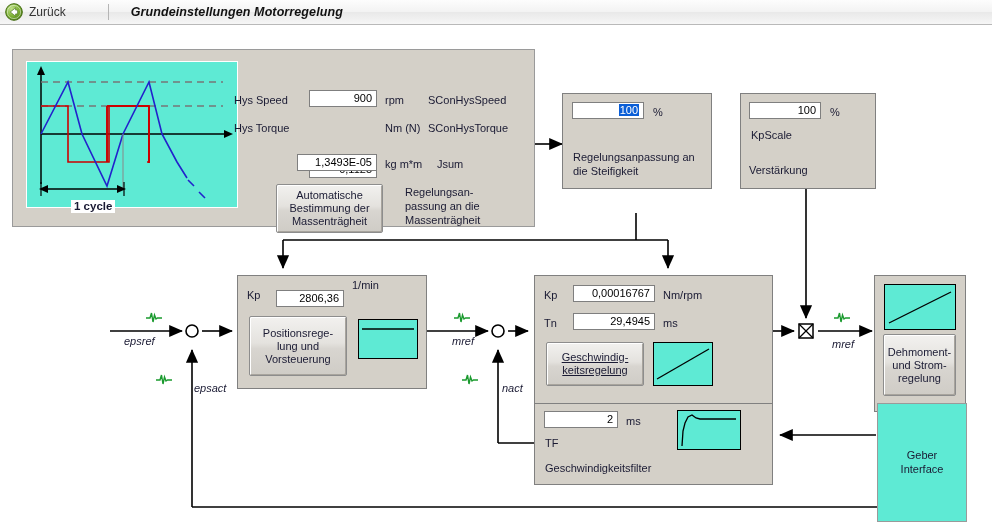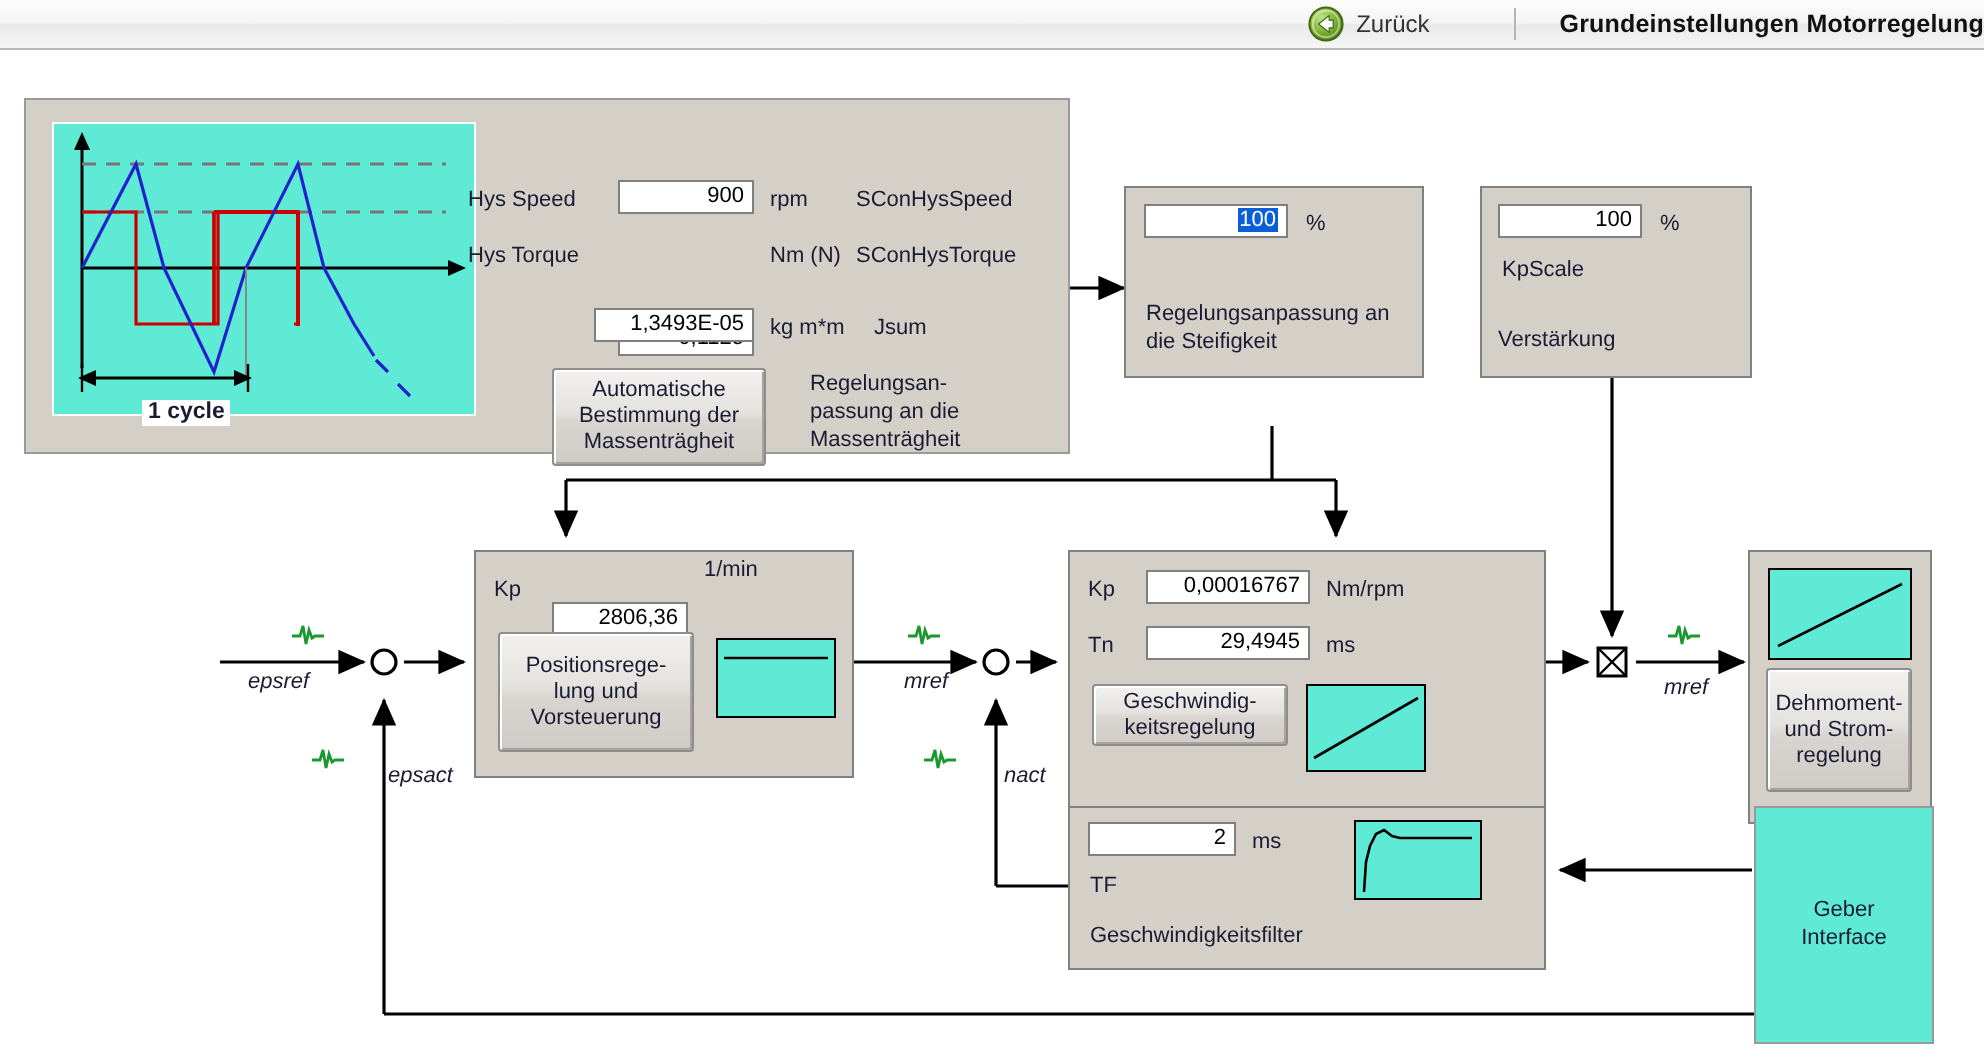--- a/index.html
+++ b/index.html
@@ -8,28 +8,28 @@
     background:#ffffff;
     font-family:"Liberation Sans","DejaVu Sans",sans-serif;
     font-size:11px;color:#1a1a33;
     overflow:hidden;position:relative;
   }
   
   .titlebar{
     position:absolute;left:0;top:0;width:992px;height:24px;
     background:linear-gradient(to bottom,#fdfdfd 0%,#f3f3f3 48%,#e9e9e9 52%,#f6f6f6 100%);
     border-bottom:1px solid #b9b9b9;
-    display:flex;align-items:center;justify-content:flex-end;
+    display:flex;align-items:center;
   }
   .back-btn{display:flex;align-items:center;gap:6px;padding-left:5px;height:100%;cursor:default;}
   .back-icon{width:18px;height:18px;flex:0 0 18px;}
   .back-label{font-size:12px;color:#333;}
   .tb-sep{width:1px;height:16px;background:#b5b5b5;margin-left:42px;}
   .tb-title{
-    margin-left:22px;font-weight:bold;font-size:12.5px;color:#111;
+    margin-left:22px;font-style:italic;font-weight:bold;font-size:12.5px;color:#111;
     letter-spacing:0.1px;
   }
   
   .canvas{position:absolute;left:0;top:25px;width:992px;height:505px;}
   .abs{position:absolute;}
   
   .panel{
     position:absolute;background:#d4d0c8;border:1px solid #9a9a9a;
   }
   .panel-flat{
@@ -236,42 +236,42 @@
 
   <div class="panel-flat" style="left:740px;top:68px;width:134px;height:94px;">
     <div class="field" style="left:8px;top:8px;width:72px;height:17px;">100</div>
     <div class="lbl" style="left:89px;top:12px;">%</div>
     <div class="lbl" style="left:10px;top:35px;">KpScale</div>
     <div class="lbl" style="left:8px;top:70px;">Verstärkung</div>
   </div>
 
   <div class="panel-flat" style="left:237px;top:250px;width:188px;height:112px;">
     <div class="lbl" style="left:9px;top:13px;">Kp</div>
-    <div class="field" style="left:38px;top:25px;width:68px;height:17px;">2806,36</div>
+    <div class="field" style="left:38px;top:14px;width:68px;height:17px;">2806,36</div>
     <div class="lbl" style="left:114px;top:3px;text-align:center;">1/min</div>
     <div class="btn" style="left:11px;top:40px;width:98px;height:60px;white-space:pre-line;">Positionsrege-
 lung und
 Vorsteuerung</div>
     <div class="whitebox" style="left:120px;top:43px;width:58px;height:38px;">
       <svg width="58" height="38" viewBox="0 0 58 38">
           <line x1="3" y1="9" x2="55" y2="9" stroke="#000" stroke-width="1.3"></line>
         </svg>
     </div>
   </div>
 
   <div class="panel-flat" style="left:534px;top:250px;width:237px;height:134px;">
     <div class="lbl" style="left:9px;top:13px;">Kp</div>
     <div class="field" style="left:38px;top:9px;width:82px;height:17px;">0,00016767</div>
     <div class="lbl" style="left:128px;top:13px;">Nm/rpm</div>
 
     <div class="lbl" style="left:9px;top:41px;">Tn</div>
     <div class="field" style="left:38px;top:37px;width:82px;height:17px;">29,4945</div>
     <div class="lbl" style="left:128px;top:41px;">ms</div>
 
-    <div class="btn" style="left:11px;top:66px;width:98px;height:31px;white-space:pre-line;">Geschwindig-
+    <div class="btn" style="left:11px;top:66px;width:98px;height:44px;white-space:pre-line;text-decoration:underline;">Geschwindig-
 keitsregelung</div>
     <div class="whitebox" style="left:118px;top:66px;width:58px;height:42px;">
       <svg width="58" height="42" viewBox="0 0 58 42">
           <line x1="3" y1="36" x2="55" y2="6" stroke="#000" stroke-width="1.3"></line>
         </svg>
     </div>
   </div>
 
   <div class="panel-flat" style="left:534px;top:378px;width:237px;height:80px;">
     <div class="field" style="left:9px;top:7px;width:74px;height:17px;">2</div>

